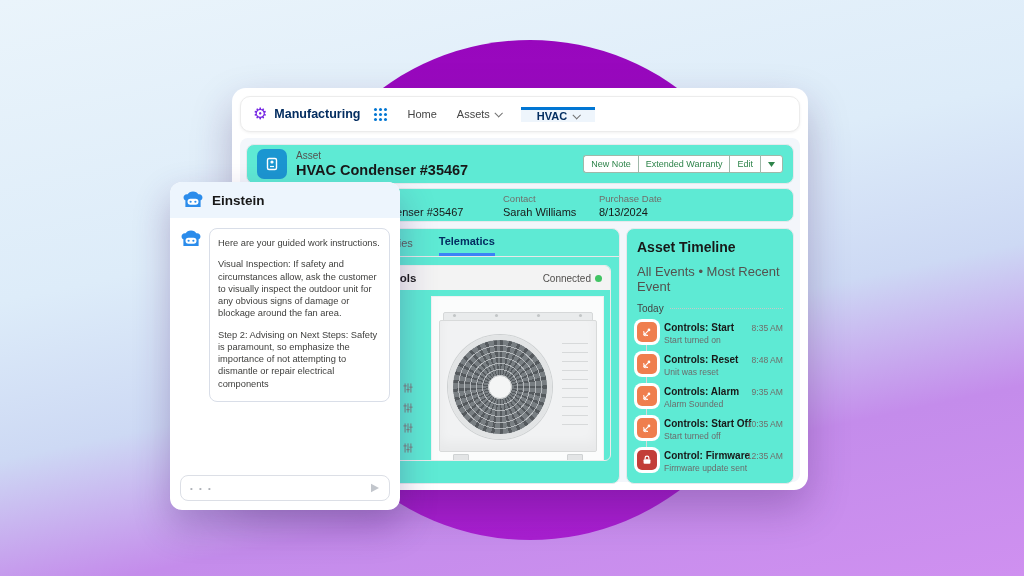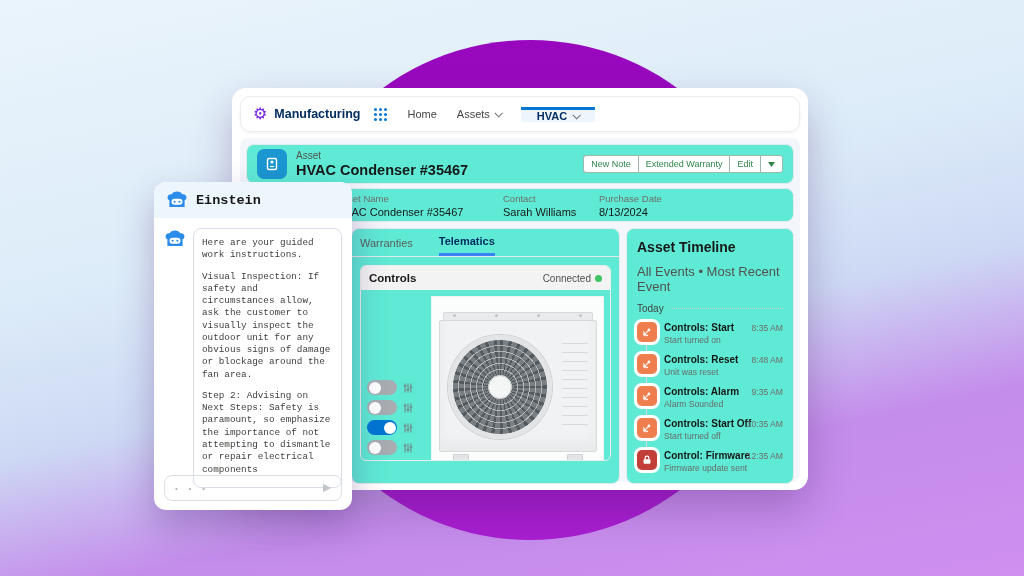--- a/index.html
+++ b/index.html
@@ -106,22 +106,22 @@
   .tl-ic{ width:20px; height:20px; border-radius:5px; background:#ef7e4e; flex:0 0 auto;
     display:flex; align-items:center; justify-content:center; position:relative; z-index:1;
     box-shadow:0 0 0 3px #fff; }
   .tl-ic.red{ background:#c23e38; }
   .tl-txt{ margin-left:7px; flex:1; min-width:0; }
   .tl-t{ font-size:10px; font-weight:bold; color:#181818; white-space:nowrap; }
   .tl-d{ font-size:8.6px; color:#6b6b6b; margin-top:2px; white-space:nowrap; }
   .tl-time{ font-size:8.6px; color:#706e6b; white-space:nowrap; margin-left:4px; padding-top:1px; }
 
   
-  .einstein{ position:absolute; left:154px; top:182px; width:198px; height:328px; background:#fff;
-    border-radius:12px; box-shadow:0 16px 36px rgba(70,25,110,.30);font-family:Liberation Mono, monospace; }
+  .einstein{ position:absolute; left:170px; top:182px; width:230px; height:328px; background:#fff;
+    border-radius:12px; box-shadow:0 16px 36px rgba(70,25,110,.30); }
   .e-header{ height:36px; background:#edf5fd; border-radius:12px 12px 0 0; display:flex;
     align-items:center; padding:0 12px; gap:8px; }
   .e-title{ font-size:13.5px; font-weight:bold; color:#181818; }
   .e-body{ padding:10px 10px 16px; display:flex; gap:7px; }
   .e-avatar{ width:22px; height:22px; flex:0 0 auto; }
   .bubble{ flex:1; border:1px solid #d9dee8; border-radius:8px; padding:8px 8px 2px; }
   .bubble p{ font-size:9.3px; line-height:1.32; color:#3e3e3c; margin:0 0 9px; }
   .e-input{ position:absolute; left:10px; right:10px; bottom:9px; height:26px; border:1px solid #dcdfe6;
     border-radius:8px; display:flex; align-items:center; padding:0 9px; }
   .e-dots{ font-size:8px; color:#aeb2b8; letter-spacing:2px; }

